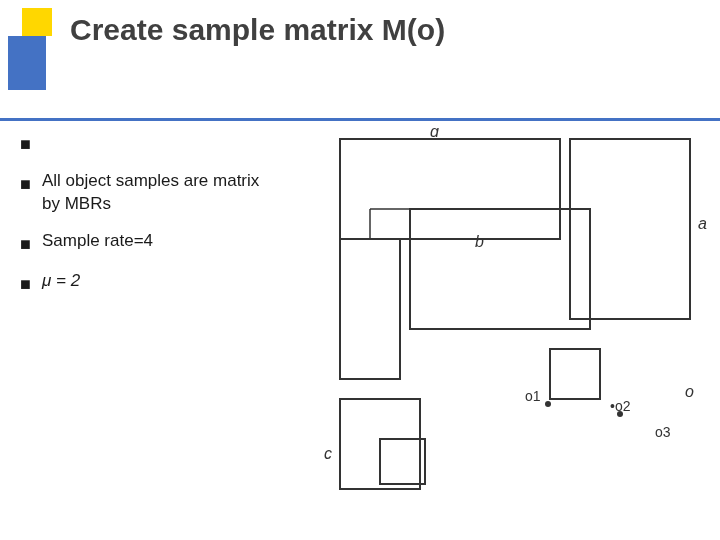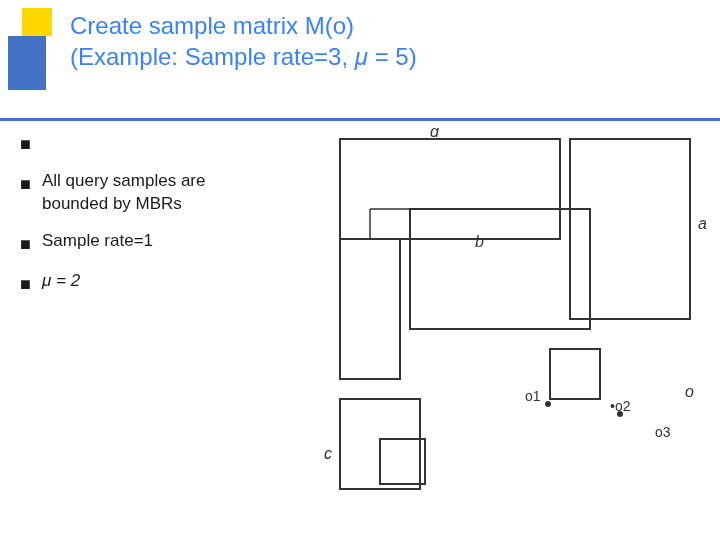--- a/index.html
+++ b/index.html
@@ -46,23 +46,23 @@
     }
 
     
     .title-area {
       position: absolute;
       top: 10px;
       left: 70px;
       right: 20px;
     }
     .title-text {
-      font-size: 24px;
-      font-weight: normal;
-      color: #3b82f6;
+      font-size: 30px;
+      font-weight: bold;
+      color: #404040;
       line-height: 1.3;
     }
     .title-italic {
       font-style: italic;
     }
 
     
     .h-rule {
       position: absolute;
       top: 118px;
@@ -117,38 +117,35 @@
 <body>
 
 <div class="deco-top-left">
   <div class="deco-yellow"></div>
   <div class="deco-blue"></div>
   <div class="deco-blue2"></div>
 </div>
 
 <div class="title-area">
   <div class="title-text">Create sample matrix M(o)</div>
-  <div class="title-text">
-    <span>(Example: Sample rate=3, </span><span class="title-italic">μ</span><span> = 5)</span>
-  </div>
 </div>
 
 <div class="h-rule"></div>
 
 <div class="bullet-section">
   <div class="bullet-item">
     <span class="bullet-dot">■</span>
   </div>
   <div class="bullet-item">
     <span class="bullet-dot">■</span>
-    <span class="bullet-text">All query samples are bounded by MBRs</span>
+    <span class="bullet-text">All object samples are matrix by MBRs</span>
   </div>
   <div class="bullet-item">
     <span class="bullet-dot">■</span>
-    <span class="bullet-text">Sample rate=1</span>
+    <span class="bullet-text">Sample rate=4</span>
   </div>
   <div class="bullet-item">
     <span class="bullet-dot">■</span>
     <span class="bullet-text"><span class="italic">μ = 2</span></span>
   </div>
 </div>
 
 <div class="diagram-area">
   <svg class="diagram-svg" viewBox="0 0 430 400">
 

